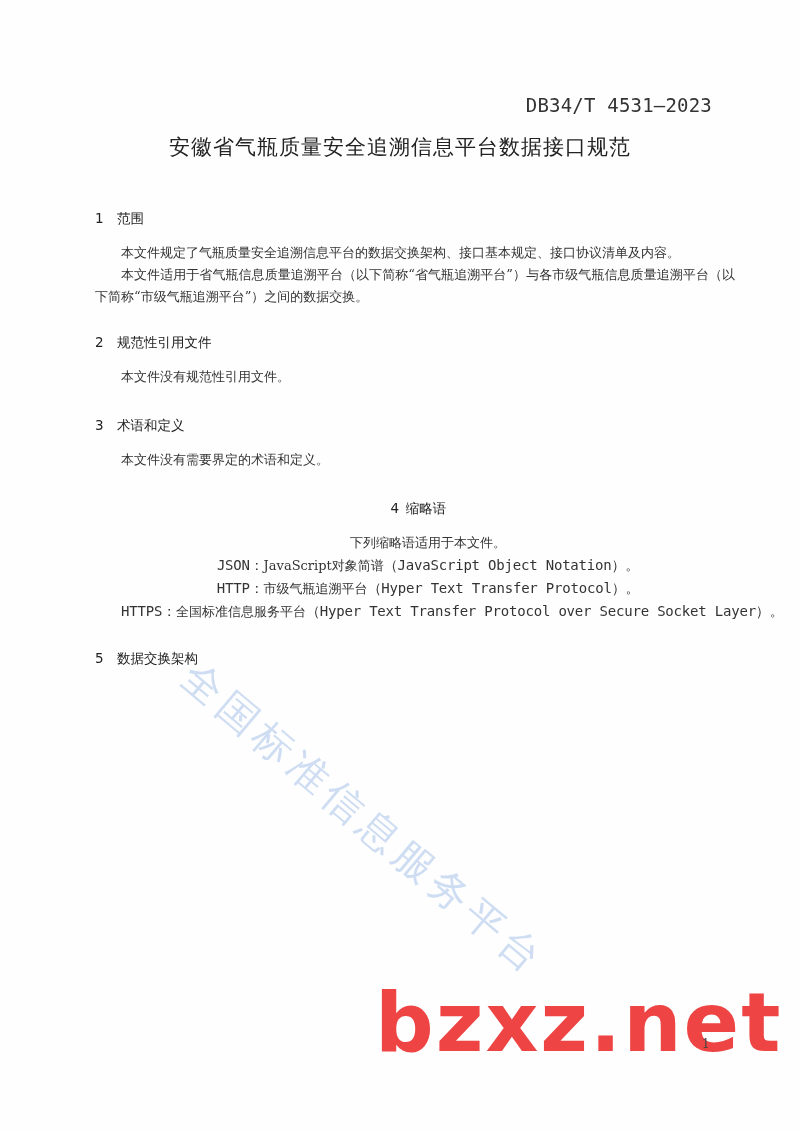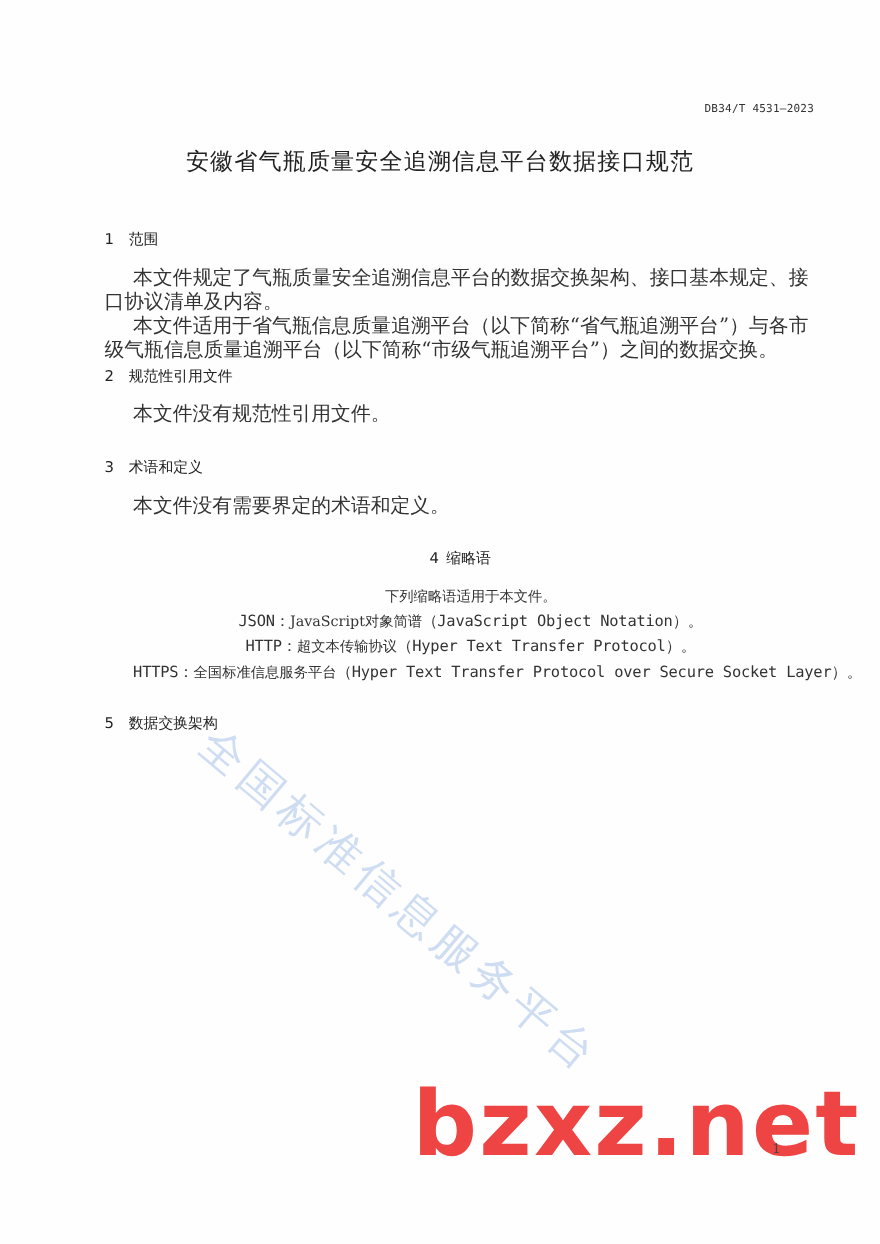--- a/index.html
+++ b/index.html
@@ -1,26 +1,26 @@
 <!DOCTYPE html>
 <html><head>
 <meta charset="utf-8">
 <style>
   html, body { margin: 0; padding: 0; background: #ffffff; }
   body { width: 800px; height: 1131px; position: relative; overflow: hidden;
          font-family: "DejaVu Serif", "Liberation Serif", serif; color: #222; }
   .page { position: absolute; left: 0; top: 0; width: 800px; height: 1131px; background: #fefefe; }
-  .std-code { position: absolute; right: 60px; top: 94px; font-family: "DejaVu Sans Mono", "Liberation Mono", monospace;
-              font-size: 10px; color: #333; letter-spacing: 0.2px; }
+  .std-code { position: absolute; right: 88px; top: 94px; font-family: "DejaVu Sans Mono", "Liberation Mono", monospace;
+              font-size: 19px; color: #333; letter-spacing: 0.2px; }
   .doc-title { position: absolute; left: 0; width: 800px; top: 133px; text-align: center;
                font-family: "DejaVu Sans", "Liberation Sans", sans-serif; font-size: 21px; color: #222; letter-spacing: 1px; }
   .section { position: absolute; left: 95px; width: 640px; }
   .sec-head { font-family: "DejaVu Sans", "Liberation Sans", sans-serif; font-size: 13.5px; color: #222; height: 20px; line-height: 20px; }
   .sec-num { display: inline-block; width: 22px; }
-  .para { font-size: 18px; line-height: 22px; color: #333; text-indent: 26px; margin: 0; text-align: justify; }
+  .para { font-size: 13px; line-height: 22px; color: #333; text-indent: 26px; margin: 0; text-align: justify; }
   .mixed { font-size: 13px; line-height: 22px; color: #333; padding-left: 26px; margin: 0; white-space: nowrap; }
   .mixed .en { font-family: "DejaVu Sans Mono", "Liberation Mono", monospace; font-size: 14px; letter-spacing: -0.2px; }
   .watermark { position: absolute; left: 205px; top: 650px; transform-origin: left top; transform: rotate(40deg);
                font-family: "DejaVu Sans", "Liberation Sans", sans-serif; font-size: 40px; color: rgba(120,160,220,0.35);
                letter-spacing: 6px; white-space: nowrap; pointer-events: none; }
   .brand-wm { position: absolute; left: 375px; top: 975px; font-family: "DejaVu Sans", "Liberation Sans", sans-serif;
               font-weight: bold; font-size: 82px; color: #ef4444; letter-spacing: 2px; }
   .page-num { position: absolute; left: 702px; top: 1037px; font-size: 12px; color: #444; }
 </style>
 </head>
@@ -57,21 +57,21 @@
     <p class="para">本文件没有需要界定的术语和定义。</p>
   </div>
 
   <div class="section" style="top:498px;text-align:center;">
     <div class="sec-head">
       <span class="sec-num">4</span><span>缩略语</span>
     </div>
     <div style="height:14px"></div>
     <p class="mixed">下列缩略语适用于本文件。</p>
     <p class="mixed"><span class="en">JSON：</span><span>JavaScript对象简谱</span><span class="en">（JavaScript Object Notation）。</span></p>
-    <p class="mixed"><span class="en">HTTP：</span><span>超文本传输协议</span><span class="en">（Hyper Text Transfer Protocol）。</span></p>
+    <p class="mixed"><span class="en">HTTP：</span><span>市级气瓶追溯平台</span><span class="en">（Hyper Text Transfer Protocol）。</span></p>
     <p class="mixed"><span class="en">HTTPS：</span><span>全国标准信息服务平台</span><span class="en">（Hyper Text Transfer Protocol over Secure Socket Layer）。</span></p>
   </div>
 
   <div class="section" style="top:648px;">
     <div class="sec-head">
       <span class="sec-num">5</span><span>数据交换架构</span>
     </div>
     <div style="height:14px"></div>
   </div>
 

